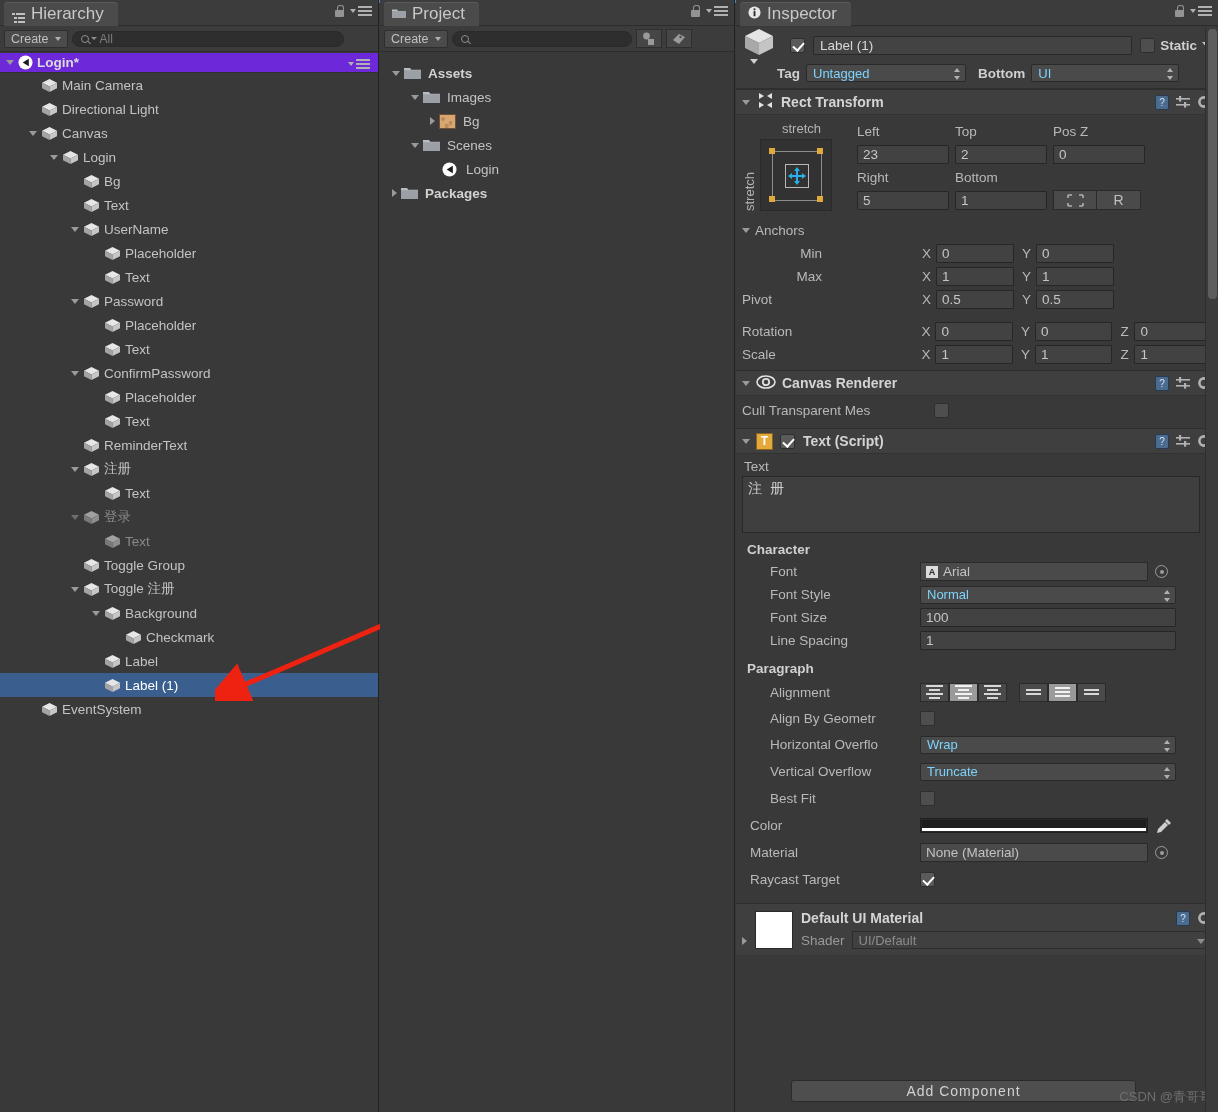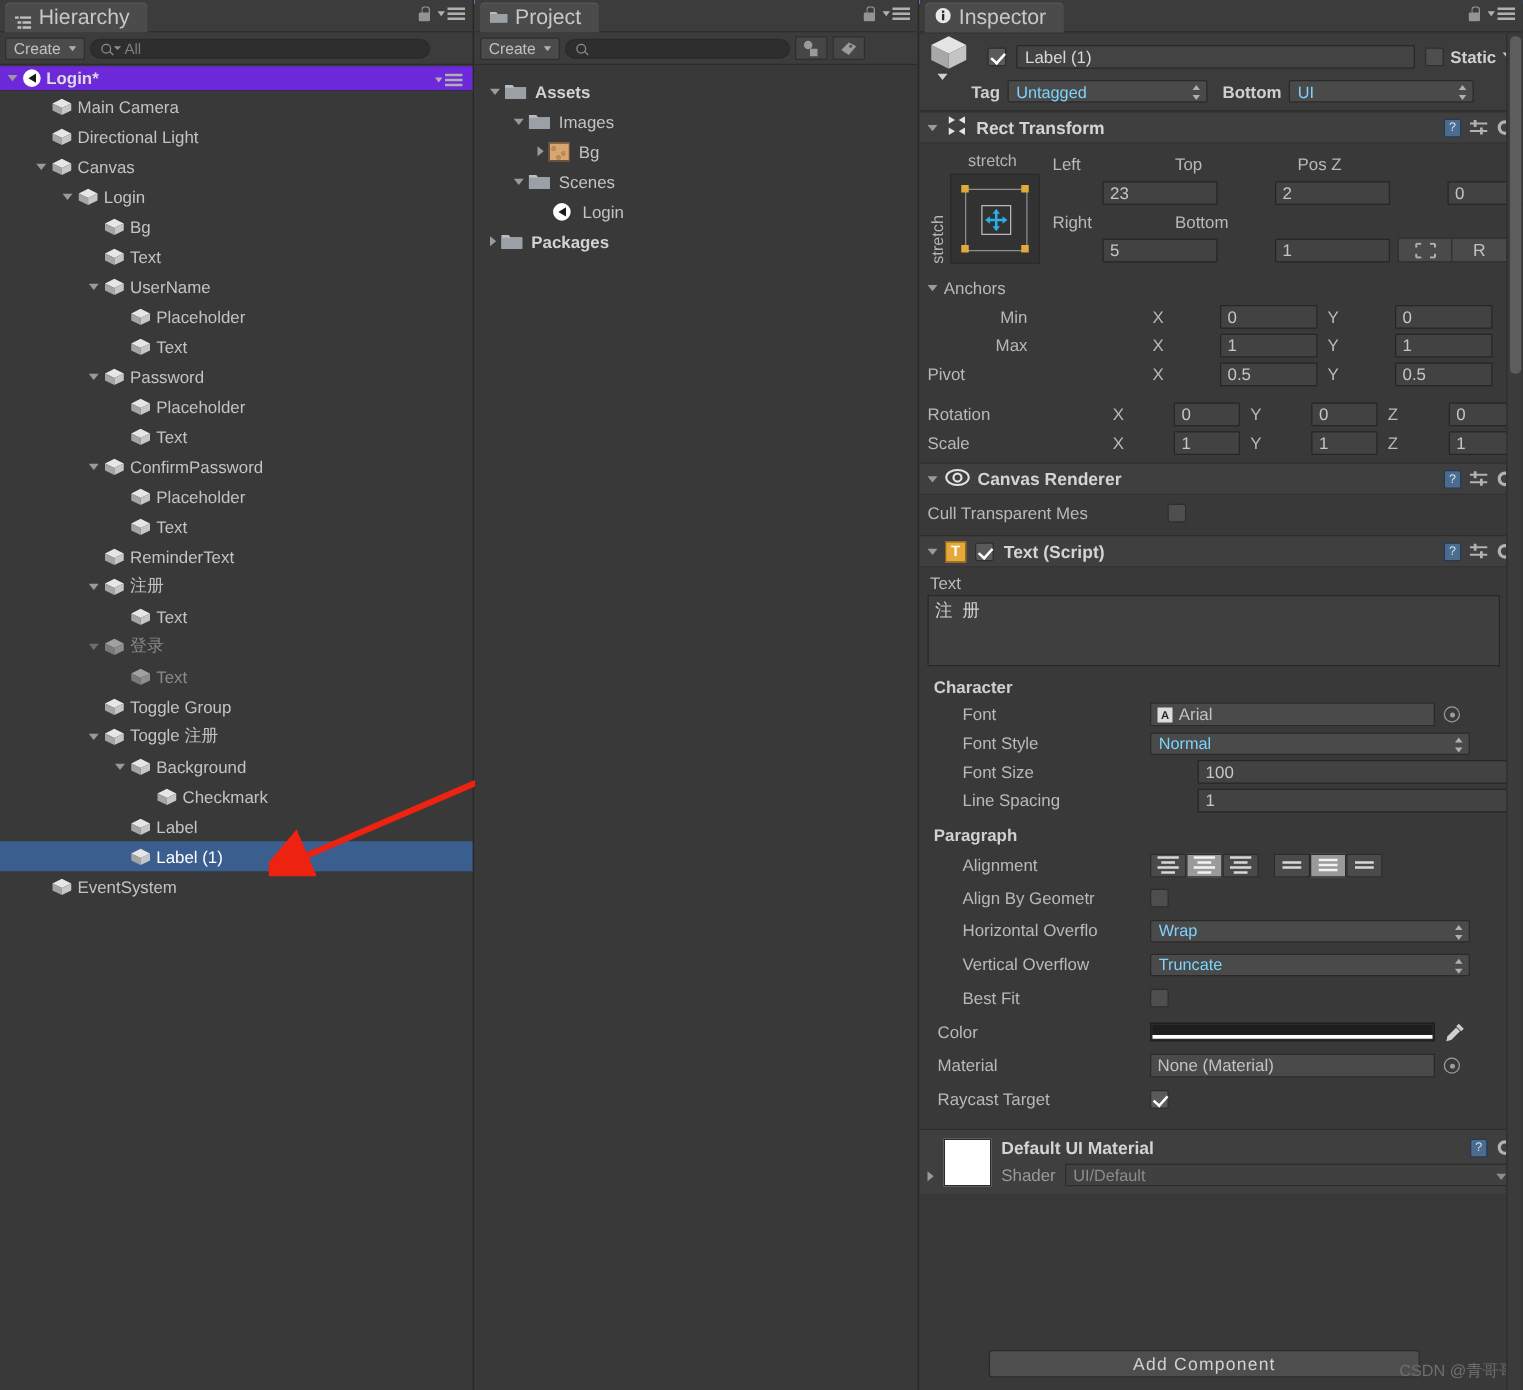--- a/index.html
+++ b/index.html
@@ -187,21 +187,21 @@
   .ic-help{width:14px;height:15px;background:#4b6b8f;border:1px solid #263b52;border-radius:2px;
     color:#cfe0f0;font-size:10px;display:flex;align-items:center;justify-content:center;}
   .ic-preset{width:14px;height:14px;position:relative;}
   .ic-gear{width:15px;height:15px;position:relative;}
 
   .sect { padding:3px 6px 4px 6px; }
   .row { display:flex; align-items:center; height:23px; }
   .rlabel { color:#b9b9b9; font-size:13.5px; }
   .field {
     background:#424242; border:1px solid #262626; height:19px; border-radius:1px;
-    color:#c6c6c6; font-size:13.5px; display:flex; align-items:center; padding:0 5px;margin-left:40px;
+    color:#c6c6c6; font-size:13.5px; display:flex; align-items:center; padding:0 5px;
   }
   .xyz { color:#b9b9b9; font-size:13.5px; width:14px; }
 
   .anchor-preset {
     width:72px;height:72px;background:#323232;border:1px solid #2a2a2a;position:relative;
   }
   .ap-frame{position:absolute;left:11px;top:11px;width:50px;height:50px;border:1px solid #8d8d8d;}
   .ap-dot{position:absolute;width:6px;height:6px;background:#e0a93b;}
   .ap-inner{position:absolute;left:24px;top:24px;width:24px;height:24px;border:1px solid #b9b9b9;}
   .ap-cross{position:absolute;left:26px;top:26px;width:20px;height:20px;}

